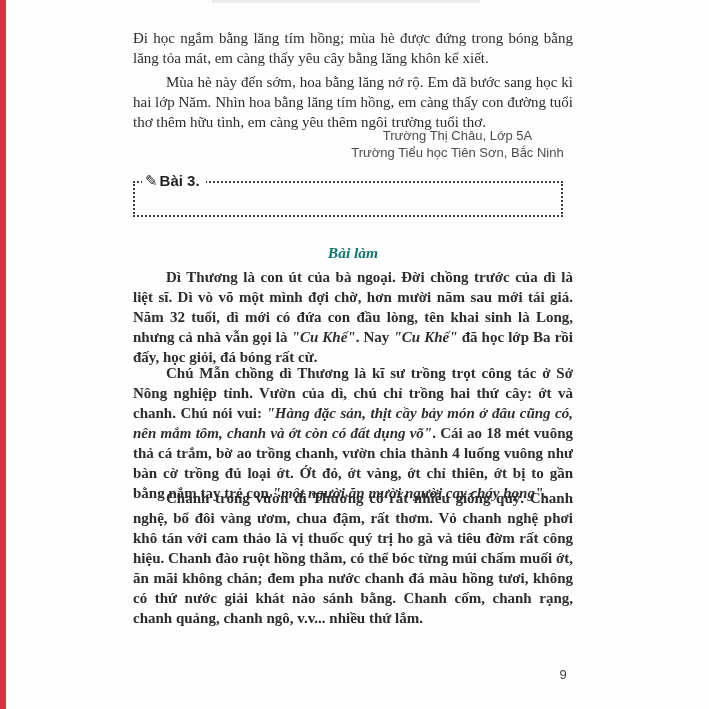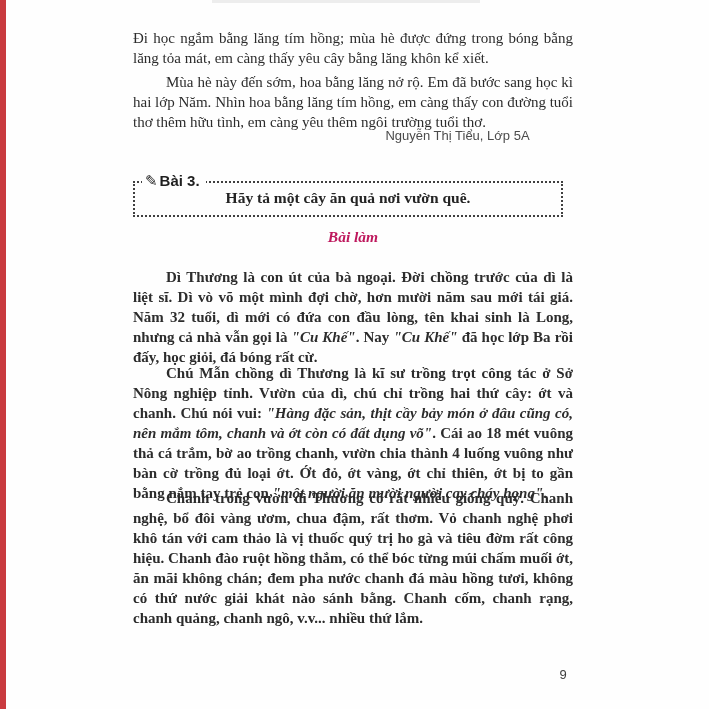--- a/index.html
+++ b/index.html
@@ -20,22 +20,22 @@
           font-family:"Liberation Sans",sans-serif;font-size:13px;line-height:17px;color:#4b4b4b;}
 
   .ex-box{position:absolute;left:133px;top:181px;width:426px;height:26px;
           border:2px dotted #3f3f3f;padding-top:6px;}
   .ex-label{position:absolute;top:-11px;left:7px;background:#fefefe;padding:0 6px 0 3px;
             font-family:"Liberation Sans",sans-serif;font-weight:bold;font-size:15px;color:#1f1f1f;
             white-space:nowrap;}
   .pencil{font-size:15px;margin-right:2px;color:#1f1f1f;font-weight:normal;}
   .ex-prompt{text-align:center;font-weight:bold;font-size:15.5px;color:#242424;margin:0;}
 
-  .heading{position:absolute;left:133px;top:228px;width:440px;margin:0;text-align:center;
-           font-weight:bold;font-style:italic;font-size:15.5px;color:#be185d;}
+  .heading{position:absolute;left:133px;top:244px;width:440px;margin:0;text-align:center;
+           font-weight:bold;font-style:italic;font-size:15.5px;color:#0f766e;}
   .title{position:absolute;left:133px;top:246px;width:440px;margin:0;text-align:center;
          font-family:"Liberation Sans",sans-serif;font-weight:bold;font-size:19px;color:#1c1c1e;}
 
   .p1{top:267px;font-weight:bold;}
   .p2{top:363px;font-weight:bold;}
   .p3{top:488px;font-weight:bold;}
   .p4{top:626px;}
 
   .pagenum{position:absolute;left:553px;top:667px;width:20px;text-align:center;
            font-family:"Liberation Sans",sans-serif;font-size:13px;color:#3d3d3d;}
@@ -46,28 +46,28 @@
 <div class="photo">
 
   <div class="spine"></div>
   <div class="top-edge"></div>
 
   <p class="bodypar indent para-b">Mùa hè này đến sớm, hoa bằng lăng nở rộ. Em đã bước sang học kì hai lớp Năm. Nhìn hoa bằng lăng tím hồng, em càng thấy con đường tuổi thơ thêm hữu tình, em càng yêu thêm ngôi trường tuổi thơ.</p>
 
   <p class="bodypar para-a">Đi học ngắm bằng lăng tím hồng; mùa hè được đứng trong bóng bằng lăng tỏa mát, em càng thấy yêu cây bằng lăng khôn kể xiết.</p>
 
   <div class="credit">
-    <div>Nguyễn Thị Tiểu, Lớp 5A</div>
+    <div>Trường Thị Châu, Lớp 5A</div>
+    <div>Trường Tiểu học Tiên Sơn, Bắc Ninh</div>
   </div>
 
   <div class="ex-box">
     <div class="ex-label">
       <span class="pencil">✎</span><span>Bài 3.</span>
     </div>
-    <p class="ex-prompt">Hãy tả một cây ăn quả nơi vườn quê.</p>
   </div>
 
   <p class="heading">Bài làm</p>
 
 
   <p class="bodypar indent p1"><span>Dì Thương là con út của bà ngoại. Đời chồng trước của dì là liệt sĩ. Dì vò võ một mình đợi chờ, hơn mười năm sau mới tái giá. Năm 32 tuổi, dì mới có đứa con đầu lòng, tên khai sinh là Long, nhưng cả nhà vẫn gọi là </span><span class="it">"Cu Khế"</span><span>. Nay </span><span class="it">"Cu Khế"</span><span> đã học lớp Ba rồi đấy, học giỏi, đá bóng rất cừ.</span></p>
 
   <p class="bodypar indent p2"><span>Chú Mẫn chồng dì Thương là kĩ sư trồng trọt công tác ở Sở Nông nghiệp tỉnh. Vườn của dì, chú chỉ trồng hai thứ cây: ớt và chanh. Chú nói vui: </span><span class="it">"Hàng đặc sản, thịt cầy bảy món ở đâu cũng có, nên mắm tôm, chanh và ớt còn có đất dụng võ"</span><span>. Cái ao 18 mét vuông thả cá trắm, bờ ao trồng chanh, vườn chia thành 4 luống vuông như bàn cờ trồng đủ loại ớt. Ớt đỏ, ớt vàng, ớt chỉ thiên, ớt bị to gần bằng nắm tay trẻ con </span><span class="it">"một người ăn mười người cay cháy họng"</span><span>.</span></p>
 
   <p class="bodypar indent p3">Chanh trong vườn dì Thương có rất nhiều giống quý. Chanh nghệ, bổ đôi vàng ươm, chua đậm, rất thơm. Vỏ chanh nghệ phơi khô tán với cam thảo là vị thuốc quý trị ho gà và tiêu đờm rất công hiệu. Chanh đào ruột hồng thắm, có thể bóc từng múi chấm muối ớt, ăn mãi không chán; đem pha nước chanh đá màu hồng tươi, không có thứ nước giải khát nào sánh bằng. Chanh cốm, chanh rạng, chanh quảng, chanh ngô, v.v... nhiều thứ lắm.</p>

